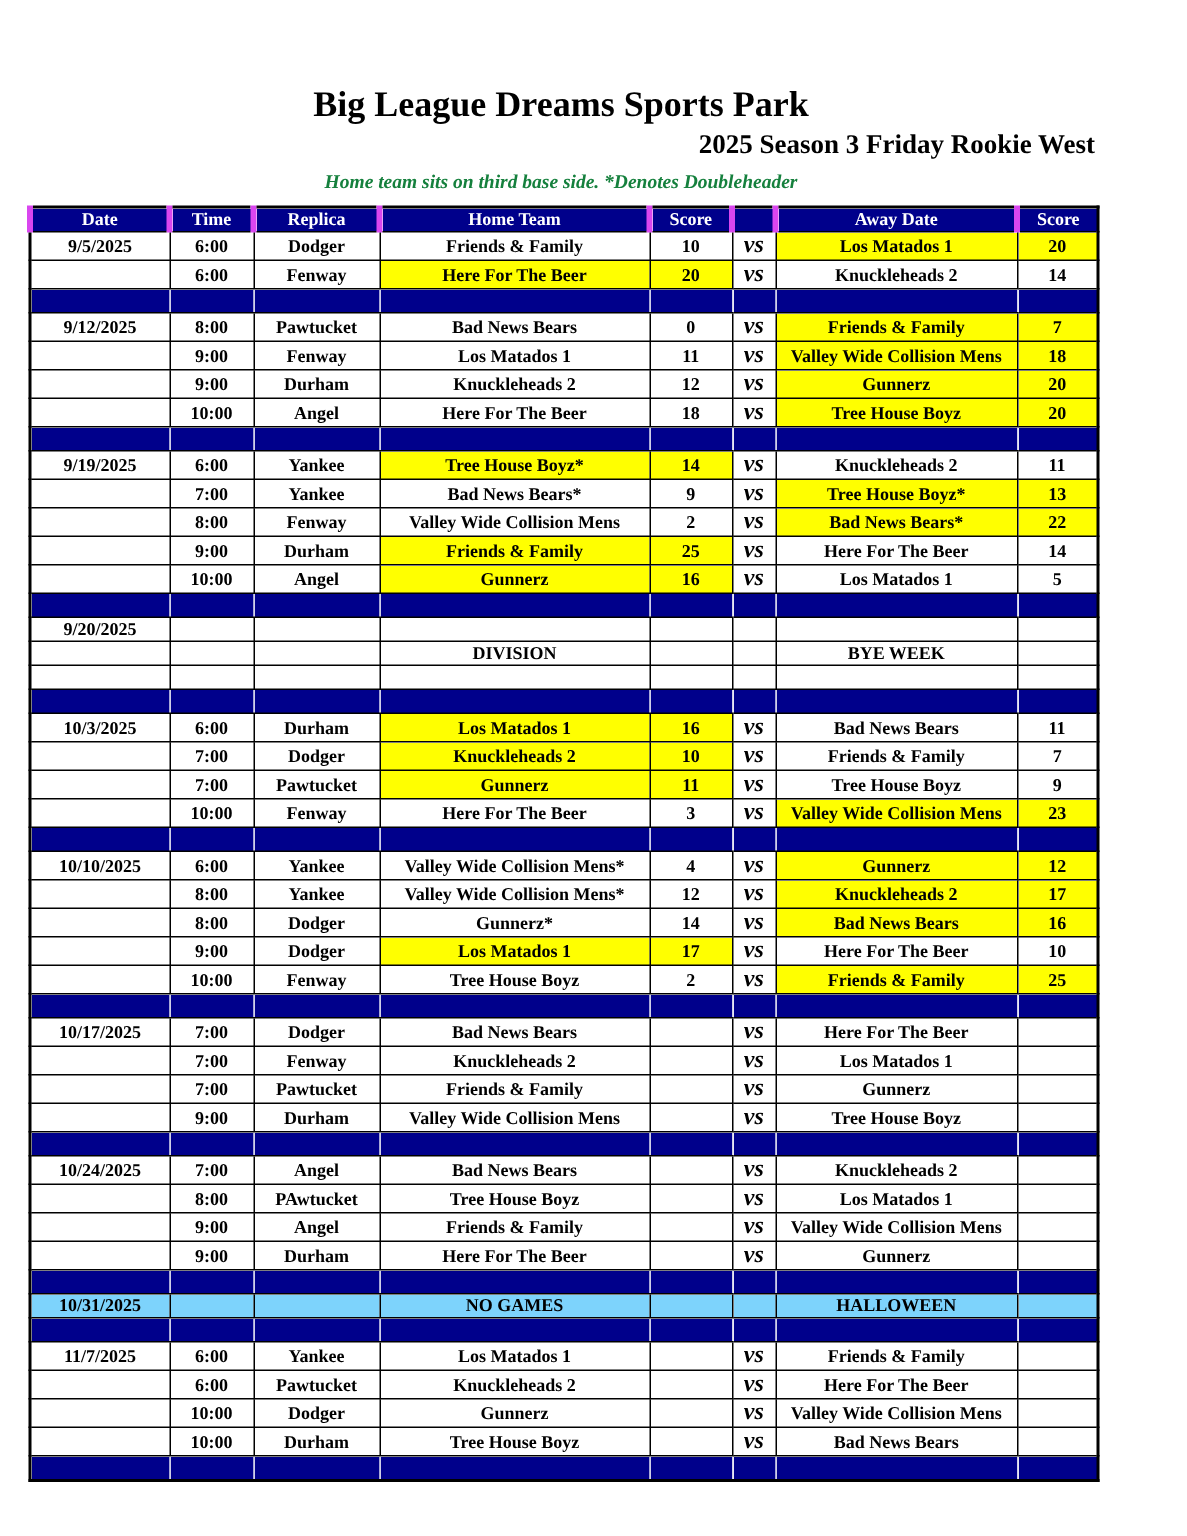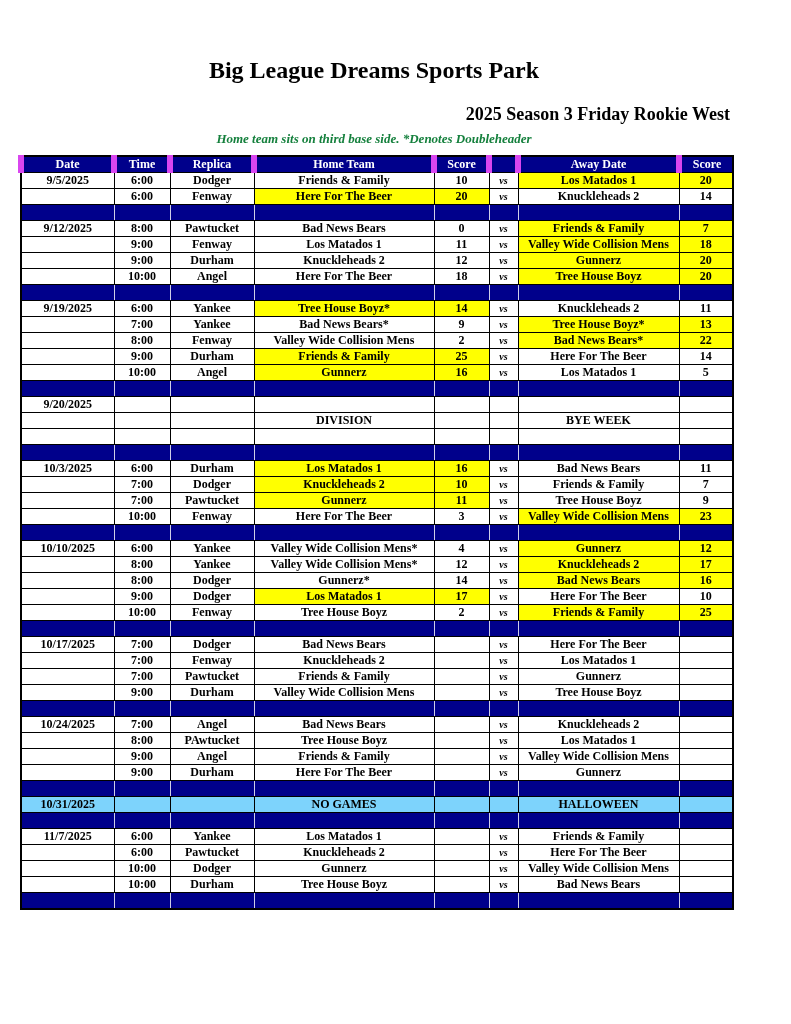--- a/index.html
+++ b/index.html
@@ -2,35 +2,35 @@
 <html><head>
 <meta charset="utf-8">
 <style>
   html,body{margin:0;padding:0;}
   body{
     width:791px;height:1024px;background:#ffffff;
     font-family:"Liberation Serif","DejaVu Serif",serif;
     box-sizing:border-box;padding-top:56px;
   }
   .sheet{width:712px;margin-left:18px;}
-  .title{font-size:24px;font-weight:bold;text-align:center;line-height:28px;margin:0 0 19px 0;color:#000;}
+  .title{font-size:24px;font-weight:bold;text-align:center;line-height:28px;margin:0 0 1px 0;color:#000;}
   .subtitle{font-size:18px;font-weight:bold;text-align:right;line-height:22px;margin:0 0 5px 0;color:#000;}
   .note{font-size:13px;font-weight:bold;font-style:italic;text-align:center;line-height:17px;margin:0 0 8px 0;color:#15803d;}
   table{border-collapse:collapse;table-layout:fixed;width:712px;border:2px solid #000;}
   td,th{
     border:1px solid #000;height:15px;padding:0 2px;
     font-family:"Liberation Serif","DejaVu Serif",serif;
     font-size:12px;font-weight:bold;text-align:center;vertical-align:middle;
     color:#000;overflow:hidden;white-space:nowrap;
   }
-  th{background:#00008B;color:#fff;border-left:6px solid #d946ef;border-right:1px solid #cfcfe8;border-top:1px solid #00008B;}
+  th{background:#00008B;color:#fff;border-left:4px solid #d946ef;border-right:1px solid #cfcfe8;border-top:1px solid #00008B;}
   tr.sep td{background:#00008B;border-left:1px solid #cfcfe8;border-right:1px solid #cfcfe8;}
   tr.special td{background:#7dd3fc;}
   td.yellow{background:#FFFF00;}
-  td.vs{font-style:italic;font-size:10px;}
+  td.vs{font-style:italic;font-size:16px;}
 </style>
 </head>
 <body>
 
 <div class="sheet">
   <div class="title">Big League Dreams Sports Park</div>
   <div class="subtitle">2025 Season 3 Friday Rookie West</div>
   <div class="note">Home team sits on third base side.  *Denotes Doubleheader</div>
 
   <table>

